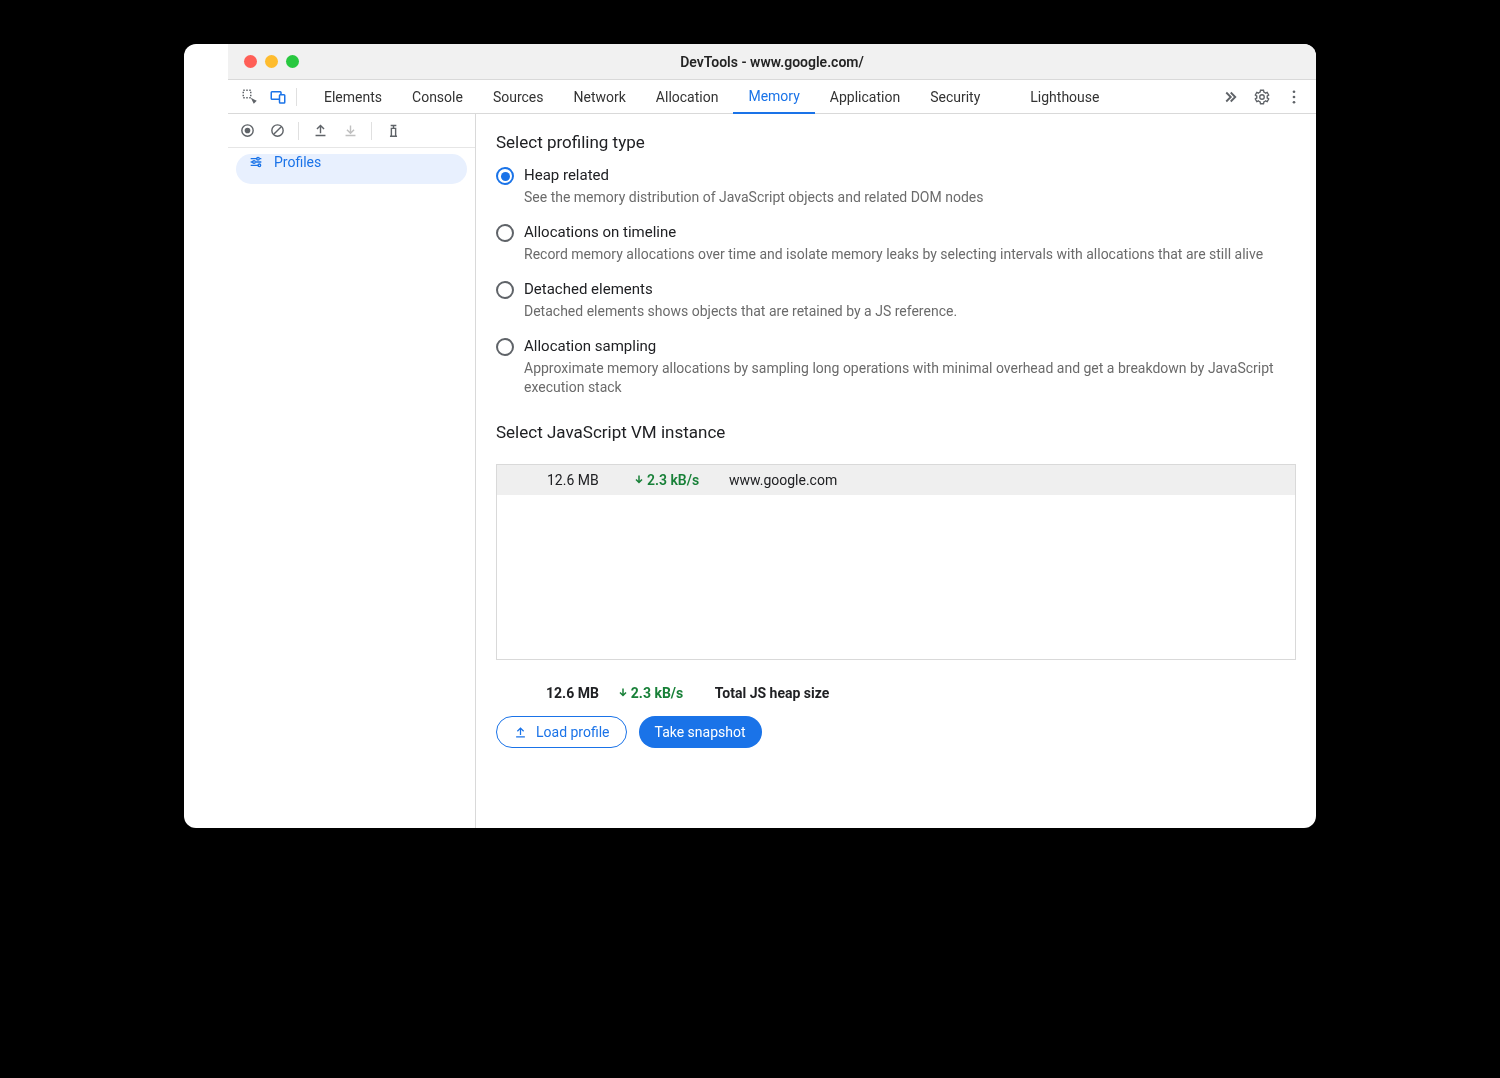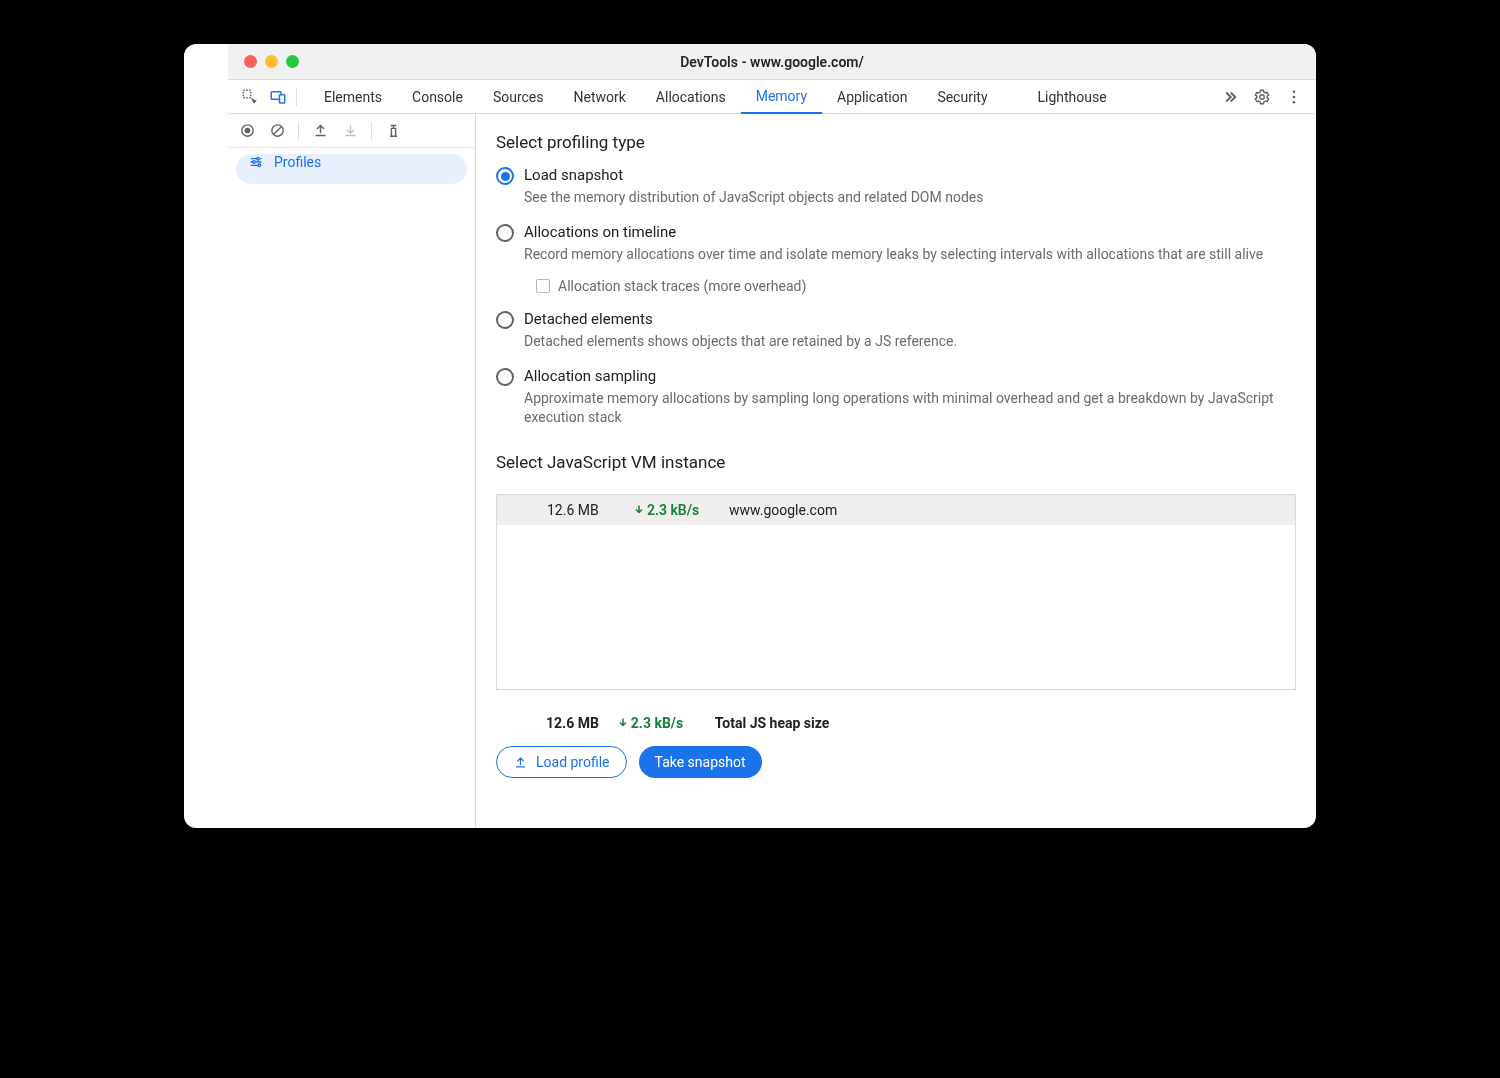--- a/index.html
+++ b/index.html
@@ -196,21 +196,21 @@
         <rect x="3" y="5" width="13" height="10" rx="1"></rect>
         <rect x="14" y="9" width="7" height="11" rx="1" fill="#fff"></rect>
       </svg>
     </div>
     <div class="divider"></div>
     <div class="tabs">
       <div class="tab">Elements</div>
       <div class="tab">Console</div>
       <div class="tab">Sources</div>
       <div class="tab">Network</div>
-      <div class="tab">Allocations</div>
+      <div class="tab">Allocation</div>
       <div class="tab active">Memory</div>
       <div class="tab">Application</div>
       <div class="tab">Security</div>
       <div class="tab" style="margin-left:20px">Lighthouse</div>
     </div>
     <div class="tabbar-right">
       <div class="icon-btn">
         <svg viewBox="0 0 24 24" fill="none" stroke="currentColor" stroke-width="2.5">
             <path d="M7 6l6 6-6 6M13 6l6 6-6 6"></path>
           </svg>
@@ -275,34 +275,30 @@
         <span>Profiles</span>
       </div>
     </div>
 
     <div class="content">
       <div class="section-title">Select profiling type</div>
 
       <div class="opt">
         <div class="radio selected"></div>
         <div class="opt-body">
-          <div class="opt-title">Load snapshot</div>
+          <div class="opt-title">Heap related</div>
           <div class="opt-desc">See the memory distribution of JavaScript objects and related DOM nodes</div>
         </div>
       </div>
 
       <div class="opt">
         <div class="radio"></div>
         <div class="opt-body">
           <div class="opt-title">Allocations on timeline</div>
           <div class="opt-desc">Record memory allocations over time and isolate memory leaks by selecting intervals with allocations that are still alive</div>
-          <div class="subopt">
-            <div class="checkbox"></div>
-            <span class="subopt-label">Allocation stack traces (more overhead)</span>
-          </div>
         </div>
       </div>
 
       <div class="opt">
         <div class="radio"></div>
         <div class="opt-body">
           <div class="opt-title">Detached elements</div>
           <div class="opt-desc">Detached elements shows objects that are retained by a JS reference.</div>
         </div>
       </div>

